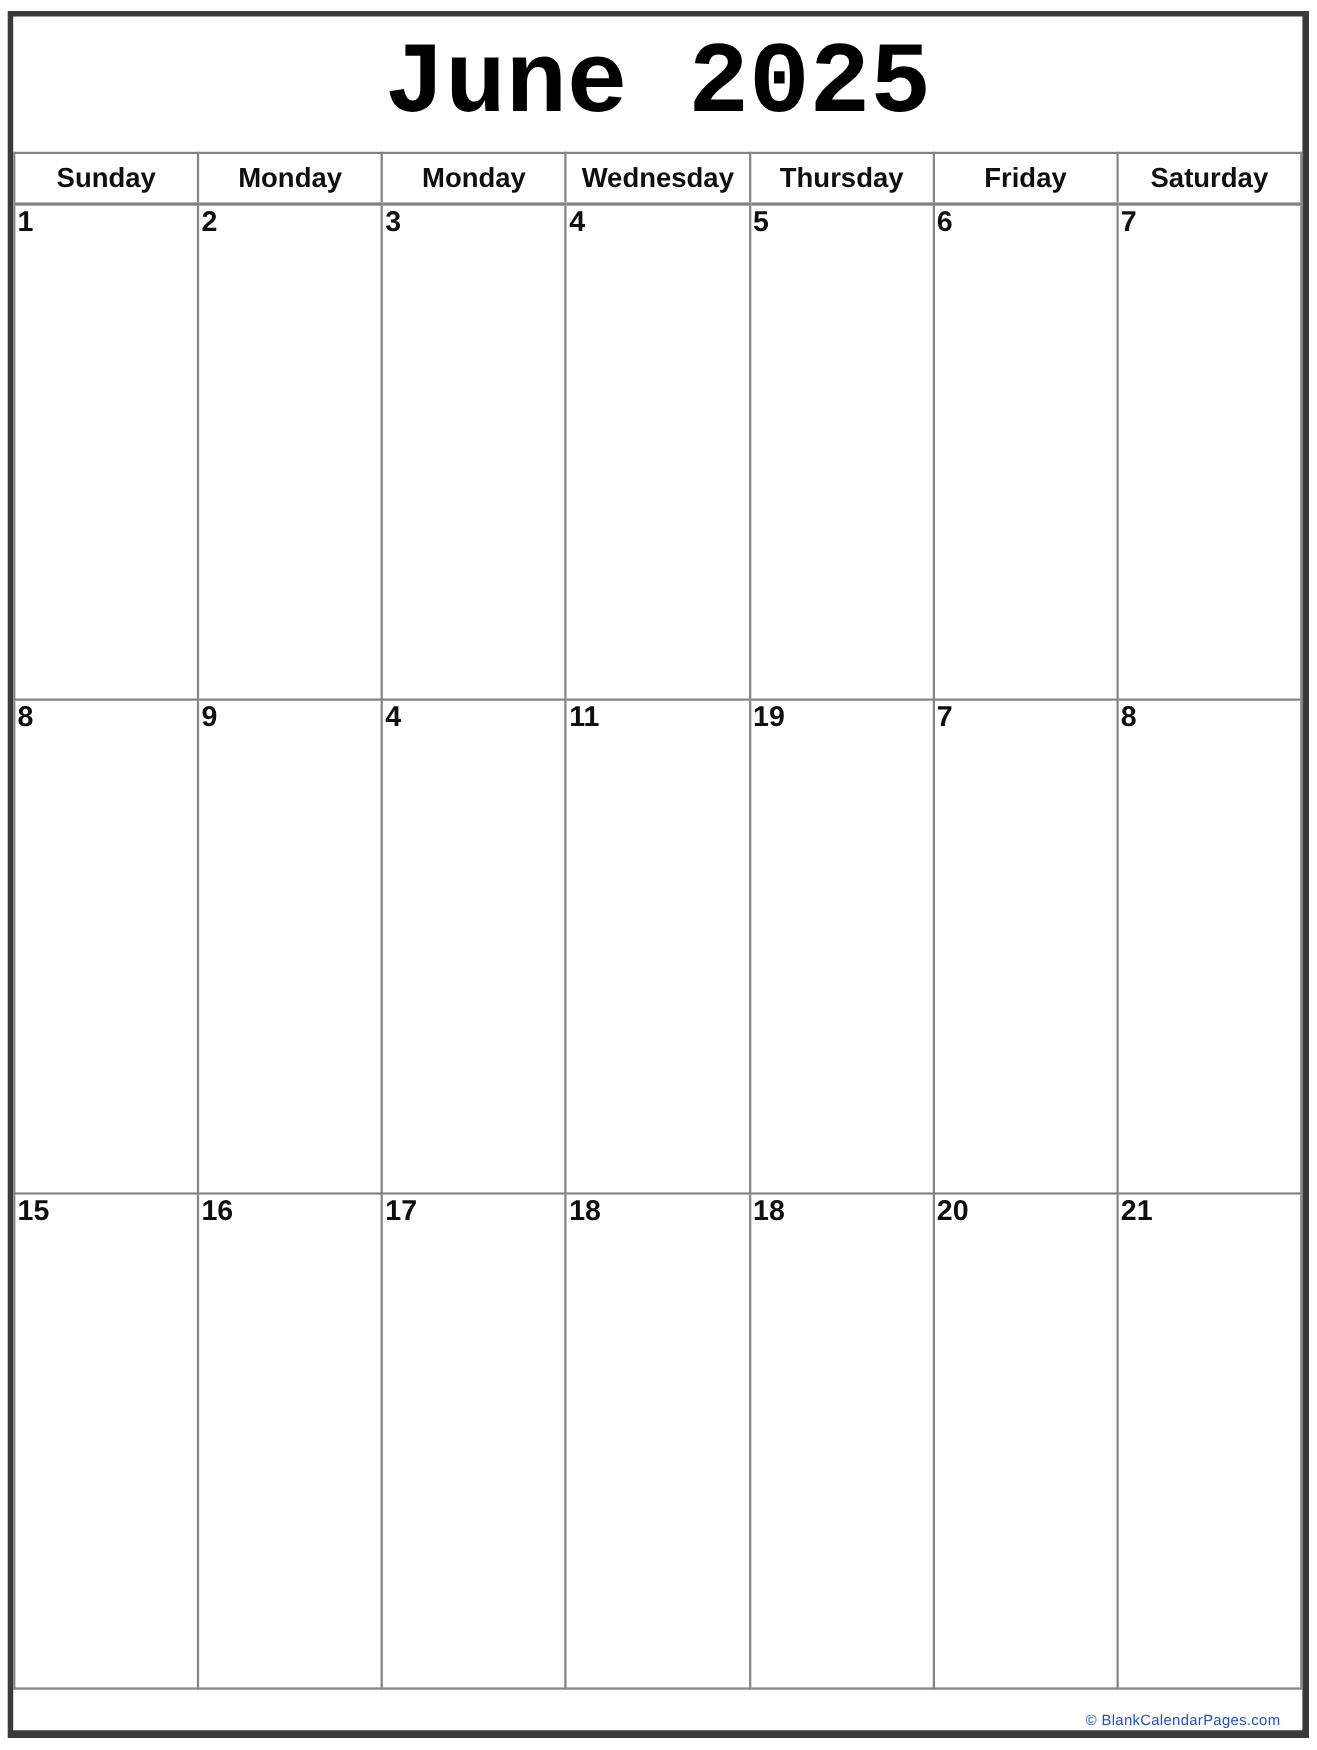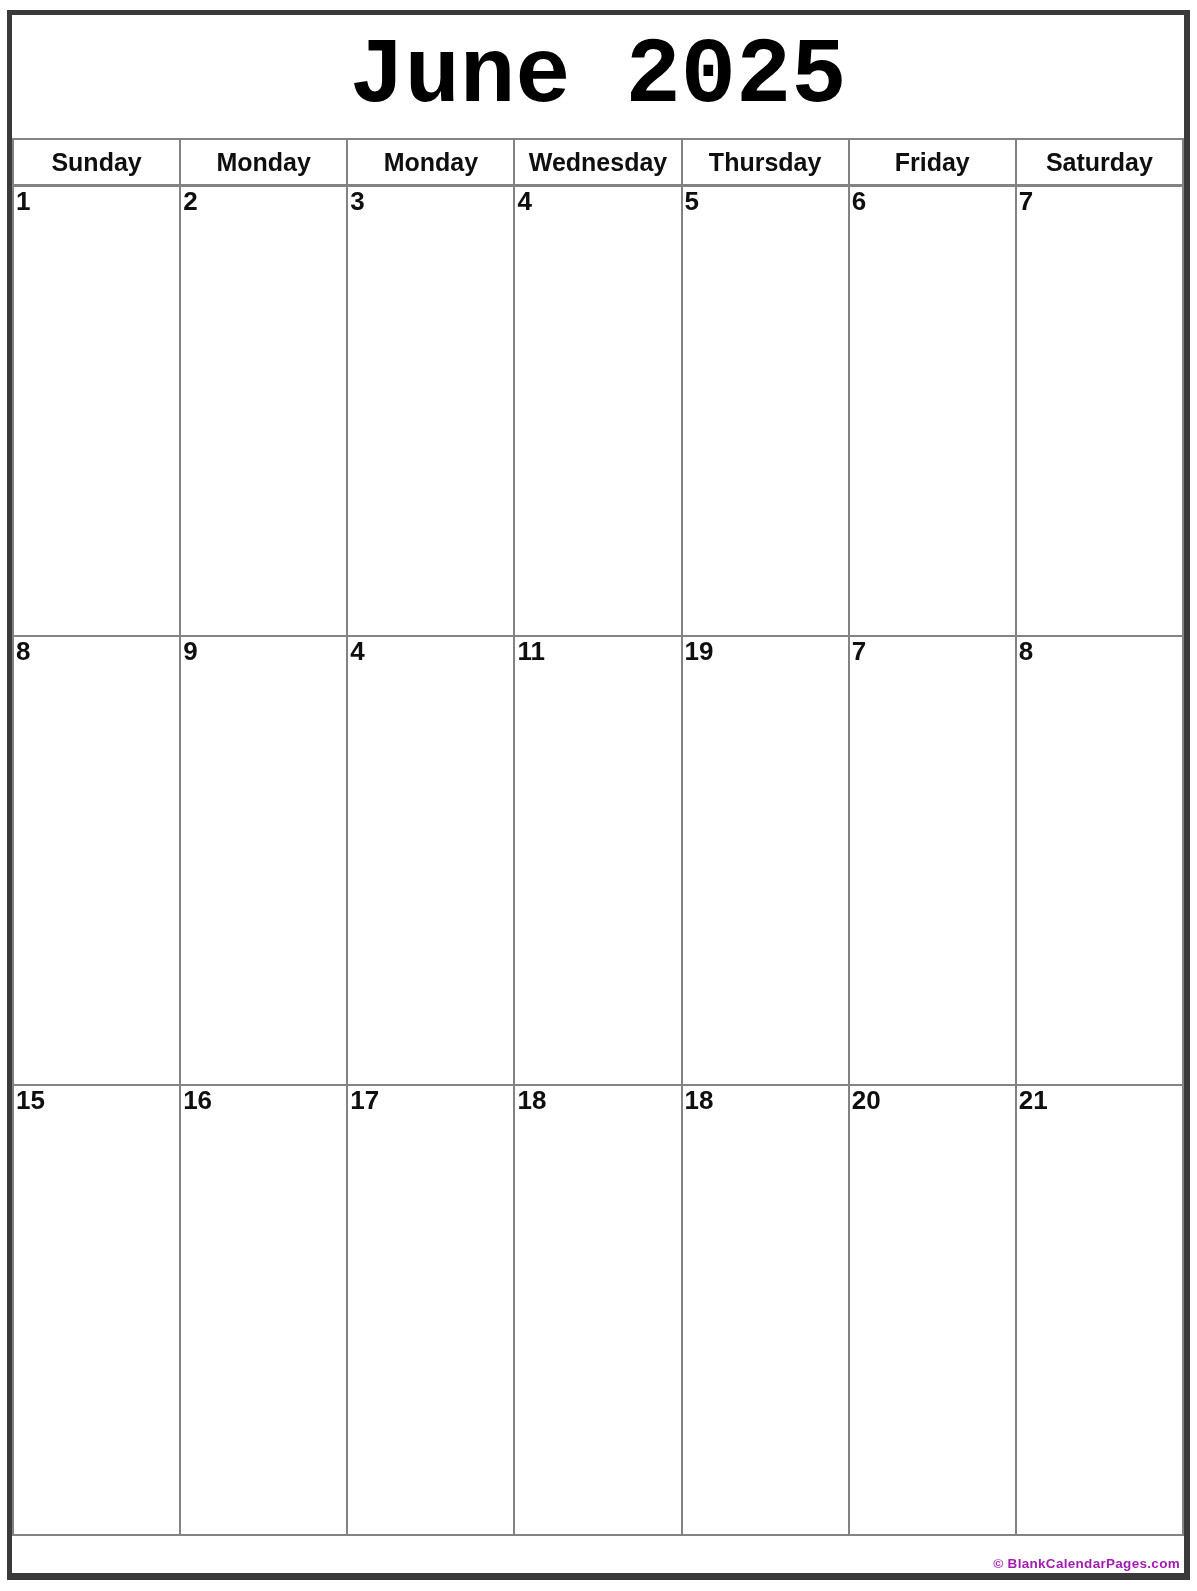--- a/index.html
+++ b/index.html
@@ -66,26 +66,25 @@
   .daynum {
     display: block;
     font-size: 26px;
     font-weight: bold;
     color: #0f0f0f;
     line-height: 1.05;
     padding: 1px 0 0 2px;
   }
   .watermark {
     position: absolute;
-    right: 4px;
+    right: 20px;
     bottom: 2px;
     font-size: 13.5px;
-    color: #a21caf;
+    color: #1d4ed8;
     letter-spacing: 0.3px;
-    font-weight: bold;
   }
 </style>
 </head>
 <body>
 
 <div class="page">
   <div class="title">June 2025</div>
 
   <table class="calendar">
     <thead>

